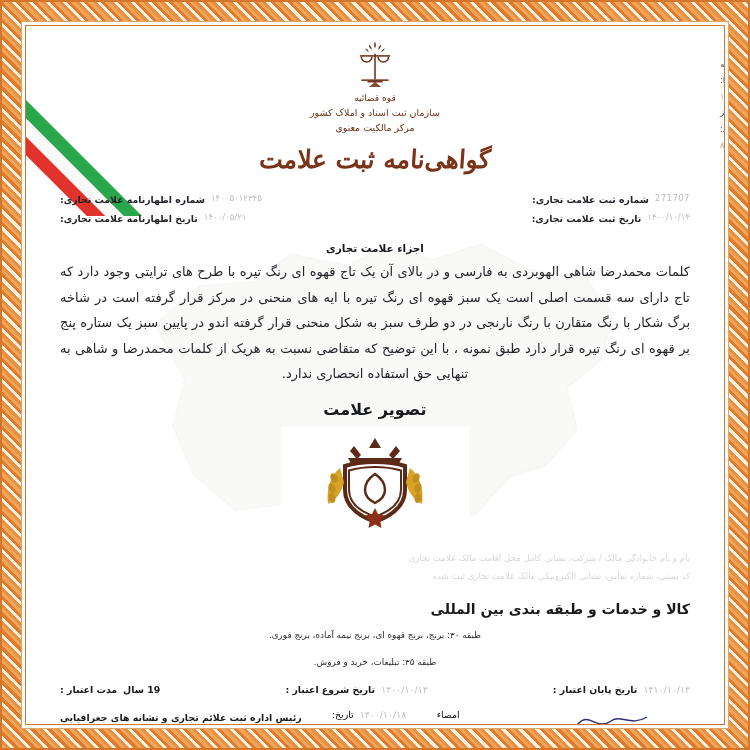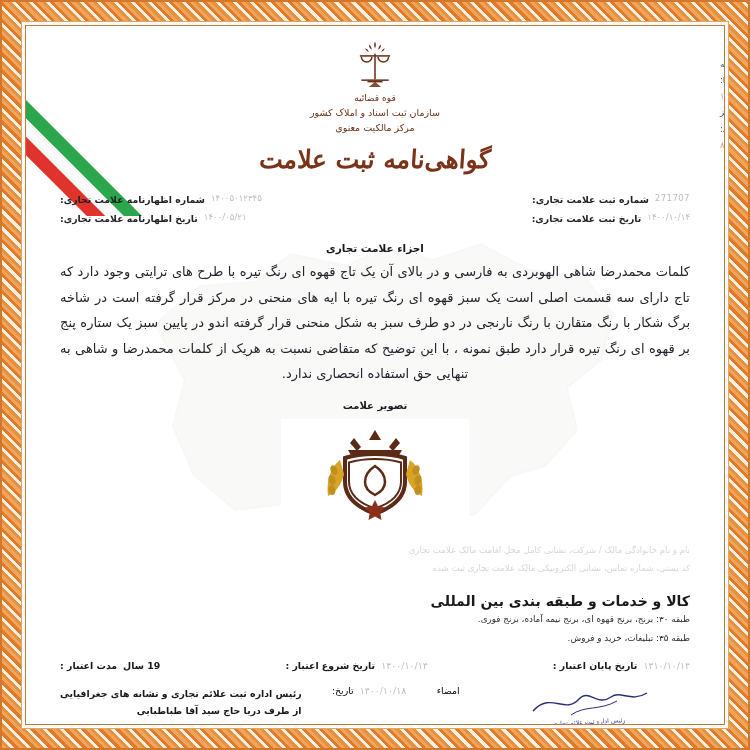--- a/index.html
+++ b/index.html
@@ -81,39 +81,39 @@
 
   .sec-title{
     margin-top:14px;font-size:10.5px;font-weight:bold;color:#18191c;
     text-align:center;
   }
   .para{
     margin-top:5px;font-size:13px;line-height:1.95;color:#23252a;
     text-align:justify;text-align-last:center;
   }
   .center-title{
-    margin-top:14px;text-align:center;font-size:10px;font-weight:bold;color:#18191c;
+    margin-top:14px;text-align:center;font-size:16px;font-weight:bold;color:#18191c;
   }
   .mark-box{
     margin:8px auto 0;width:188px;height:118px;background:#fff;
     display:flex;align-items:center;justify-content:center;
   }
   .mark-svg{width:150px;height:104px;display:block;}
 
   .owner{
     margin-top:26px;text-align:right;font-size:10.5px;font-weight:bold;color:#18191c;
   }
   .owner-lines{
     margin-top:4px;text-align:right;font-size:8.6px;color:#d6d6d6;line-height:2.1;
   }
   .goods{
     margin-top:16px;text-align:right;
   }
   .goods h4{margin:0;font-size:14px;font-weight:bold;color:#18191c;}
-  .goods .g{font-size:8.8px;color:#2a2c31;line-height:1.95;margin-top:2px;}
+  .goods .g{font-size:8.8px;color:#2a2c31;line-height:1.95;margin-top:10px;text-align:center;}
 
   .row3{
     display:flex;justify-content:space-between;align-items:flex-start;
     margin-top:12px;font-size:9.4px;
   }
   .row3 .cell{display:flex;gap:6px;}
   .row3 .lbl{font-weight:bold;color:#18191c;white-space:nowrap;}
   .row3 .val{color:#bdbdbd;}
   .row3 .valdark{color:#18191c;font-weight:bold;}
 

